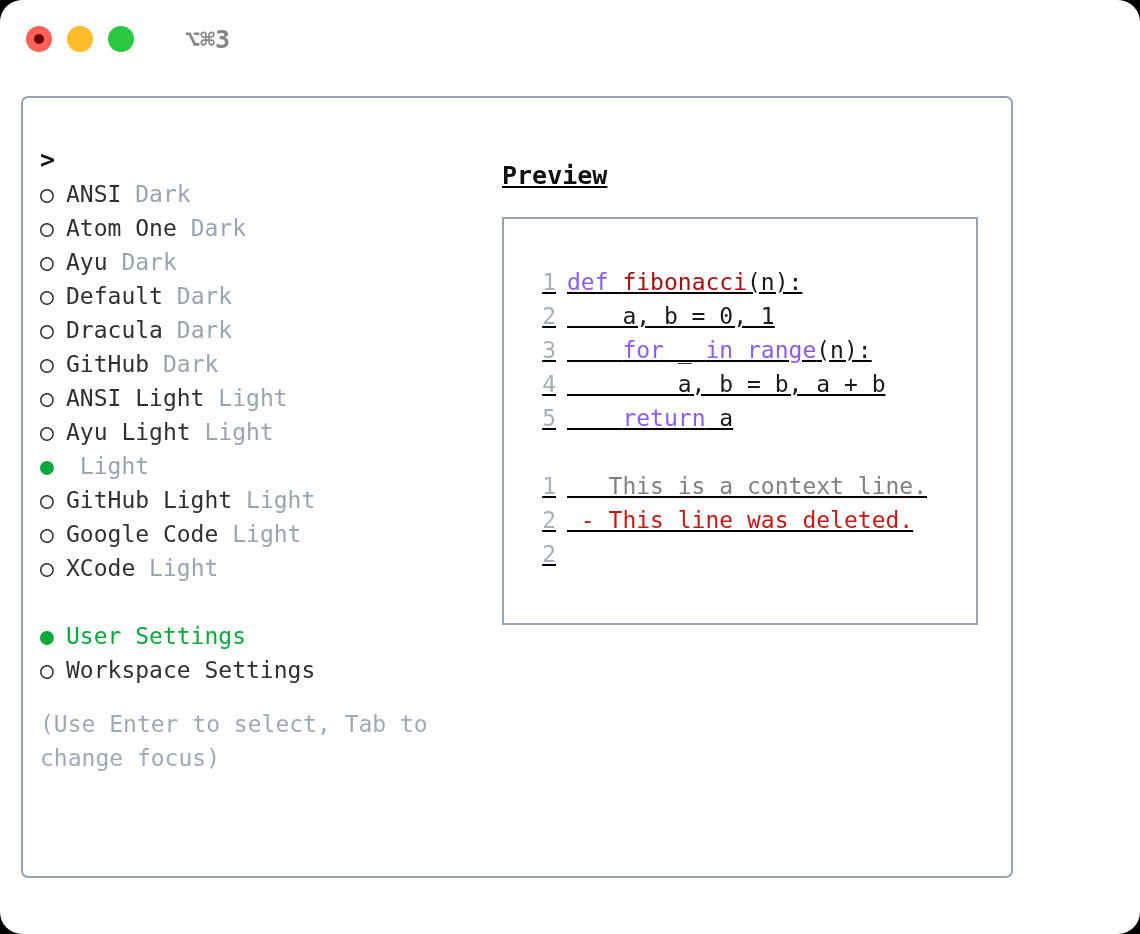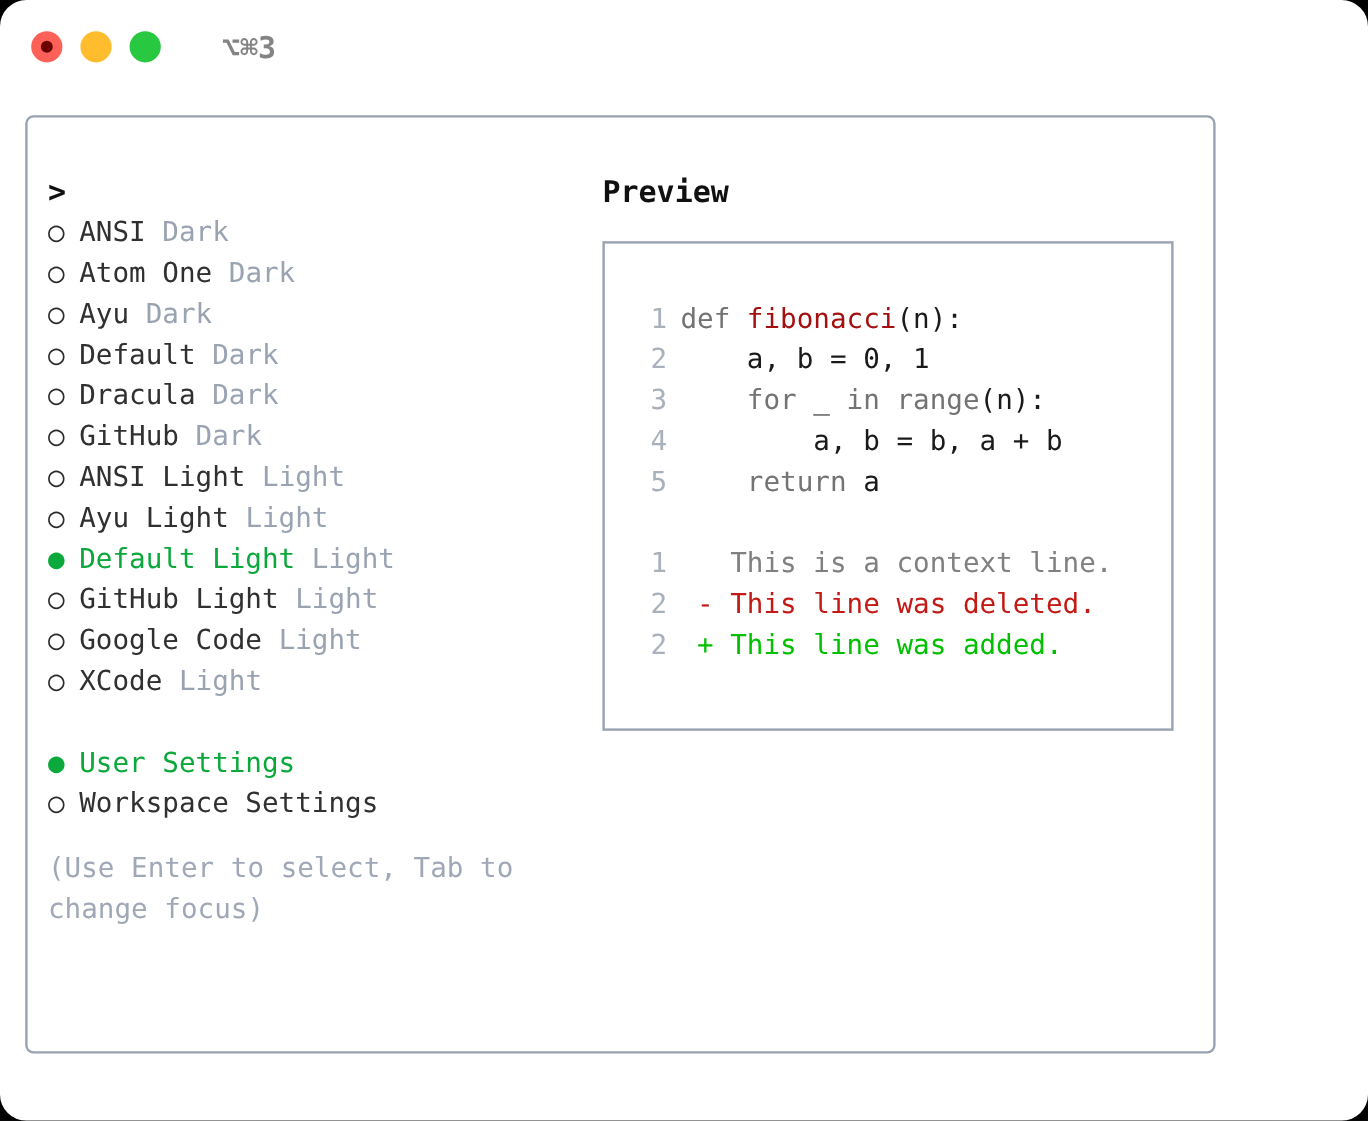--- a/index.html
+++ b/index.html
@@ -137,22 +137,23 @@
     line-height: 34px;
     color: #a0a8b8;
     width: 420px;
     white-space: normal;
   }
 
   
   #right-col {
     position: absolute;
     left: 479px;
-    top: 45px;
+    top: 61px;
     width: 490px;
+    text-decoration: underline;
   }
   #preview-title {
     font-size: 25px;
     font-weight: bold;
     color: #101010;
     line-height: 34px;
     margin-bottom: 24px;
   }
   #preview-box {
     width: 476px;
@@ -172,21 +173,21 @@
   }
   .lineno {
     width: 34px;
     flex: 0 0 34px;
     text-align: right;
     color: #a8b0bc;
     margin-right: 11px;
   }
   .code-text { color: #1a1a1a; }
 
-  .tok-kw   { color: #737373; }
+  .tok-kw   { color: #8b5cf6; }
   .tok-fn   { color: #a31010; text-align: center; }
   .tok-plain{ color: #1a1a1a; }
 
   .diff-gap { height: 34px; }
   .diff-ctx { color: #808080; }
   .diff-del { color: #c41a16; }
   .diff-add { color: #00c000; }
 </style>
 </head>
 <body>
@@ -210,21 +211,21 @@
 
       <div id="theme-items">
           <div class="row"><span class="marker">○</span><span class="theme-name">ANSI</span><span> </span><span class="theme-cat">Dark</span></div>
           <div class="row"><span class="marker">○</span><span class="theme-name">Atom One</span><span> </span><span class="theme-cat">Dark</span></div>
           <div class="row"><span class="marker">○</span><span class="theme-name">Ayu</span><span> </span><span class="theme-cat">Dark</span></div>
           <div class="row"><span class="marker">○</span><span class="theme-name">Default</span><span> </span><span class="theme-cat">Dark</span></div>
           <div class="row"><span class="marker">○</span><span class="theme-name">Dracula</span><span> </span><span class="theme-cat">Dark</span></div>
           <div class="row"><span class="marker">○</span><span class="theme-name">GitHub</span><span> </span><span class="theme-cat">Dark</span></div>
           <div class="row"><span class="marker">○</span><span class="theme-name">ANSI Light</span><span> </span><span class="theme-cat">Light</span></div>
           <div class="row"><span class="marker">○</span><span class="theme-name">Ayu Light</span><span> </span><span class="theme-cat">Light</span></div>
-          <div class="row"><span class="marker sel">●</span><span class="theme-name selected">Default Light</span><span> </span><span class="theme-cat">Light</span></div>
+          <div class="row"><span class="marker sel">●</span><span> </span><span class="theme-cat">Light</span></div>
           <div class="row"><span class="marker">○</span><span class="theme-name">GitHub Light</span><span> </span><span class="theme-cat">Light</span></div>
           <div class="row"><span class="marker">○</span><span class="theme-name">Google Code</span><span> </span><span class="theme-cat">Light</span></div>
           <div class="row"><span class="marker">○</span><span class="theme-name">XCode</span><span> </span><span class="theme-cat">Light</span></div>
         </div>
 
       <div id="apply-block">
         <div id="apply-items">
             <div class="row"><span class="marker sel">●</span><span class="theme-name selected">User Settings</span></div>
             <div class="row"><span class="marker">○</span><span class="theme-name">Workspace Settings</span></div>
           </div>
@@ -240,19 +241,19 @@
             <div class="code-line"><span class="lineno">1</span><span class="code-text"><span class="tok-kw">def </span><span class="tok-fn">fibonacci</span><span class="tok-plain">(n):</span></span></div>
             <div class="code-line"><span class="lineno">2</span><span class="code-text"><span class="tok-plain">    a, b = 0, 1</span></span></div>
             <div class="code-line"><span class="lineno">3</span><span class="code-text"><span class="tok-plain">    </span><span class="tok-kw">for</span><span class="tok-plain"> _ </span><span class="tok-kw">in range</span><span class="tok-plain">(n):</span></span></div>
             <div class="code-line"><span class="lineno">4</span><span class="code-text"><span class="tok-plain">        a, b = b, a + b</span></span></div>
             <div class="code-line"><span class="lineno">5</span><span class="code-text"><span class="tok-plain">    </span><span class="tok-kw">return</span><span class="tok-plain"> a</span></span></div>
           </div>
         <div class="diff-gap"></div>
         <div id="diff-block">
             <div class="code-line"><span class="lineno">1</span><span class="diff-ctx">   This is a context line.</span></div>
             <div class="code-line"><span class="lineno">2</span><span class="diff-del"> - This line was deleted.</span></div>
-            <div class="code-line"><span class="lineno">2</span><span class="diff-add"> + This line was added.</span></div>
+            <div class="code-line"><span class="lineno">2</span></div>
           </div>
       </div>
     </div>
 
   </div>
 </div>
 
 </body></html>

